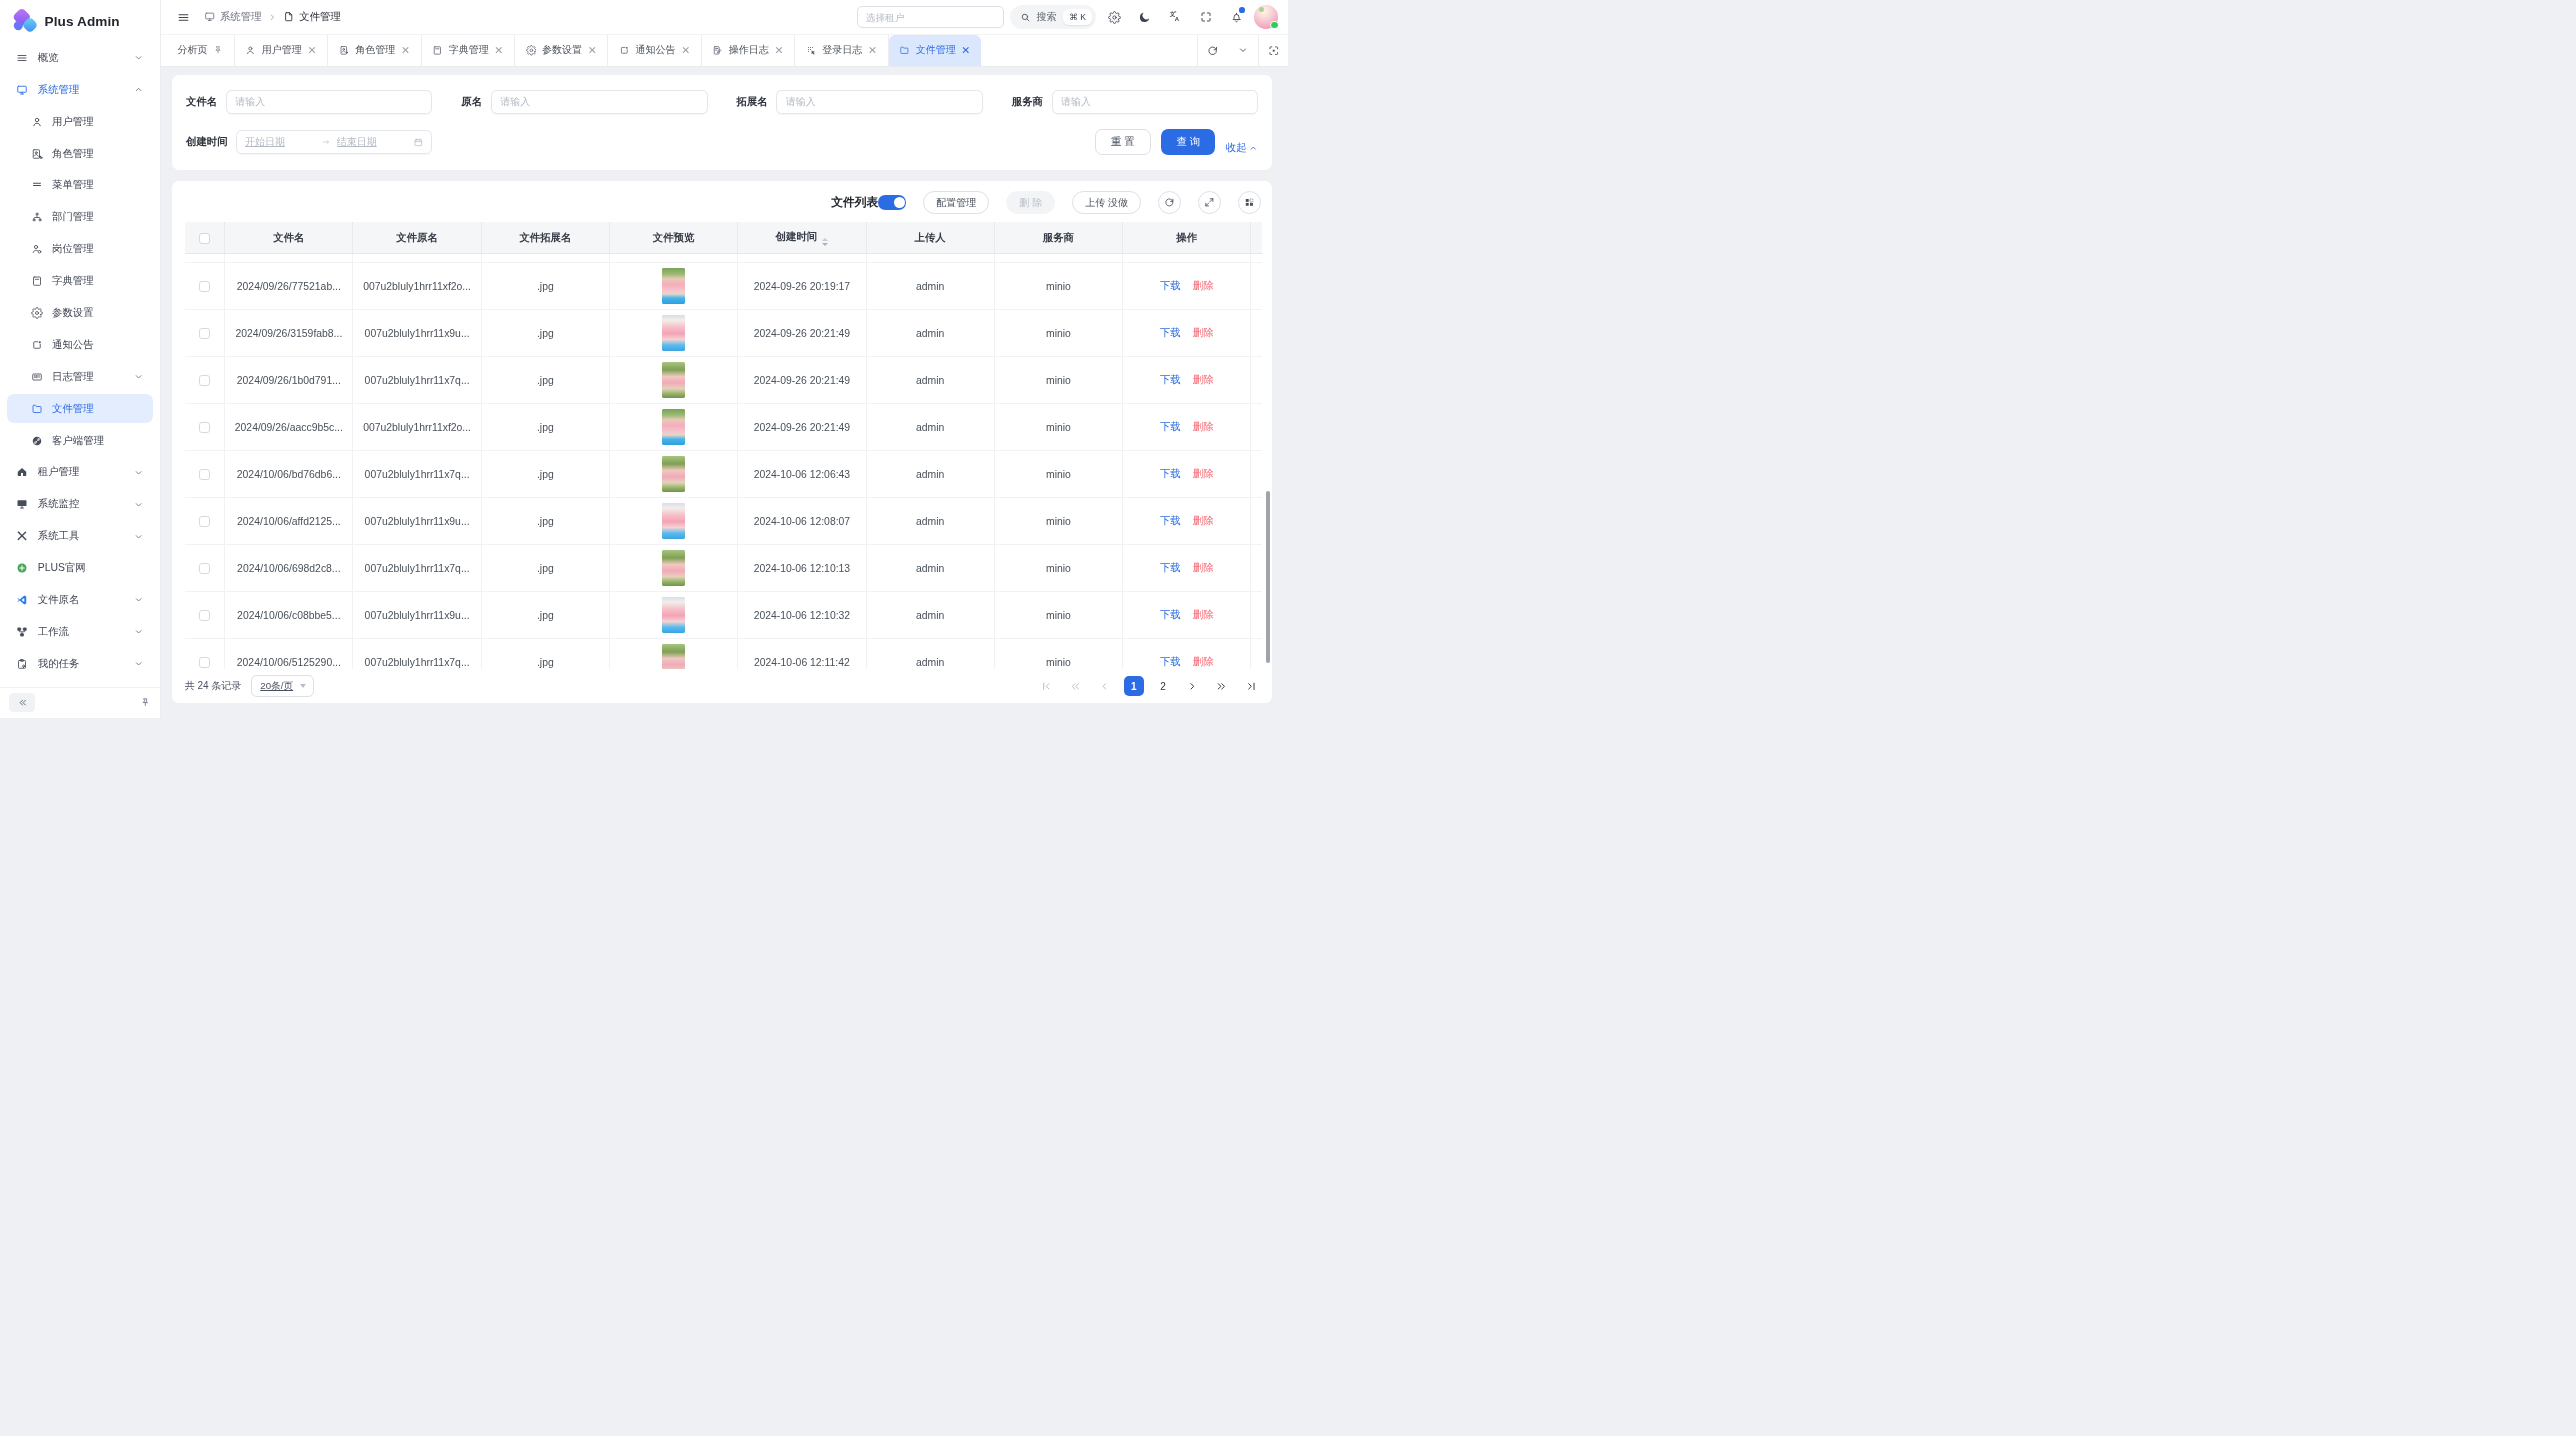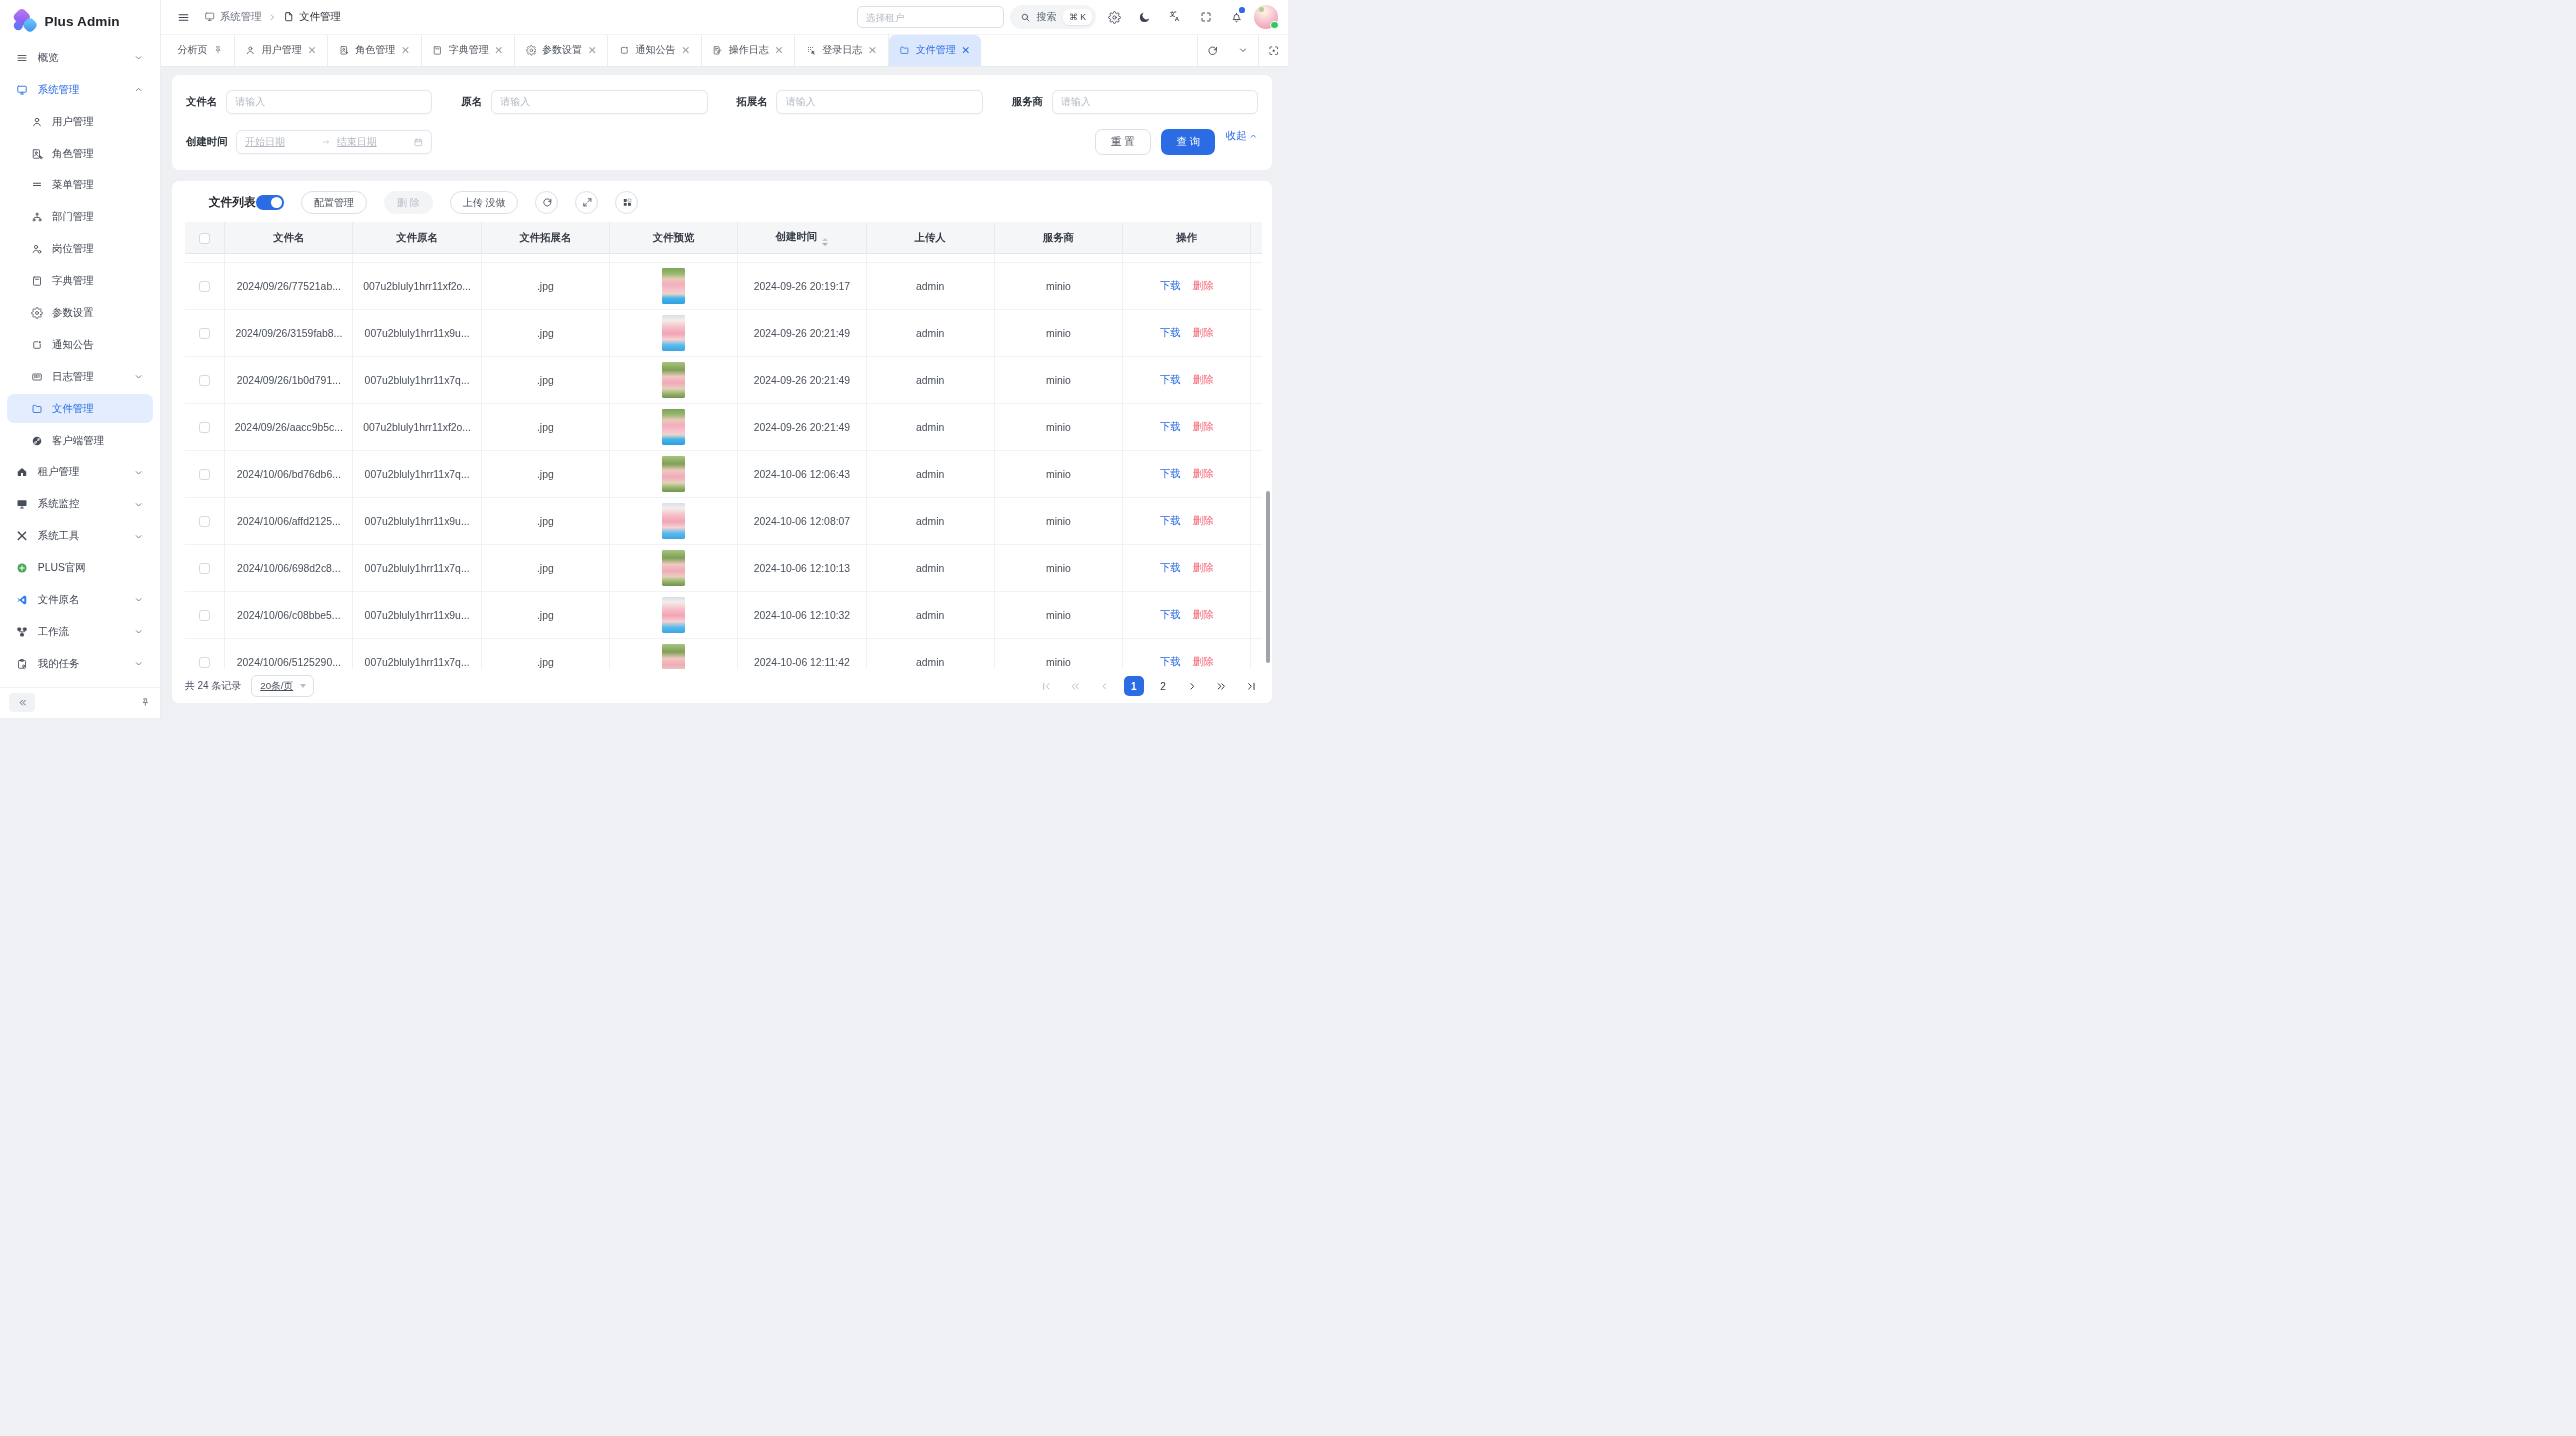--- a/index.html
+++ b/index.html
@@ -74,29 +74,29 @@
 
   .filter-card { padding:15px 14.3px; }
   .f-grid { display:grid; grid-template-columns:repeat(4,1fr); column-gap:29px; row-gap:15.7px; }
   .f-group { display:flex; align-items:center; min-width:0; }
   .f-label { font-size:10.4px; font-weight:600; color:#2c313a; margin-right:8.6px; white-space:nowrap; }
   .f-input { flex:1; min-width:0; height:24px; border:0.7px solid #e3e6ea; border-radius:5.7px; padding:0 8.6px; font-size:10px; outline:none; box-shadow:0 0.7px 1.4px rgba(15,23,42,.04); }
   .range { flex:1; min-width:0; height:24px; border:0.7px solid #e3e6ea; border-radius:5.7px; display:flex; align-items:center; gap:5.7px; padding:0 7.9px; box-shadow:0 0.7px 1.4px rgba(15,23,42,.04); cursor:pointer; }
   .range .ph { flex:1; font-size:10px; color:#b4bac4; white-space:nowrap; overflow:hidden;text-decoration:underline; }
   .range .mid { color:#c3c8d0; flex:none; }
   .range .cal { color:#b9bfc9; flex:none; }
-  .f-actions { grid-column:2 / 5; display:flex; align-items:flex-start; justify-content:flex-end; gap:10.7px; }
+  .f-actions { grid-column:2 / 5; display:flex; align-items:flex-end; justify-content:flex-end; gap:10.7px; }
   .btn { height:26px; border-radius:7.2px; font-size:10.4px; padding:0 15px; display:inline-flex; align-items:center; justify-content:center; cursor:pointer; }
   .btn-plain { background:#fff; border:0.7px solid #dcdfe6; color:#474e59; }
   .btn-primary { background:#2b6ce5; border:none; color:#fff; }
   .link-blue { display:inline-flex; align-items:center; gap:2.9px; color:#2b6ce5; font-size:10.4px; cursor:pointer; }
 
   
   .table-card { margin-top:10.7px; height:522px; display:flex; flex-direction:column; overflow:hidden; position:relative; }
-  .t-head { height:37px; flex:none; display:flex; align-items:center; justify-content:flex-start; padding:5.7px 11.4px 0 13px;margin-left:24px; }
+  .t-head { height:37px; flex:none; display:flex; align-items:center; justify-content:flex-end; padding:5.7px 11.4px 0 13px; }
   .t-title { font-size:11.8px; font-weight:700; color:#23262d; }
   .t-tools { display:flex; align-items:center; gap:17px; }
   .switch { width:28px; height:14.3px; border-radius:7.2px; background:#2b6ce5; position:relative; cursor:pointer; flex:none; }
   .switch::after { content:""; position:absolute; right:1.4px; top:1.4px; width:11.4px; height:11.4px; border-radius:50%; background:#fff; }
   .pill-btn { height:23px; border-radius:11.4px; padding:0 12px; font-size:10px; background:#fff; border:0.7px solid #dcdfe6; color:#474e59; cursor:pointer; white-space:nowrap; }
   .pill-btn.disabled { background:#f3f4f6; border-color:#f3f4f6; color:#b9bfca; cursor:default; }
   .circle-btn { width:23px; height:23px; border-radius:50%; background:#fff; border:0.7px solid #dcdfe6; color:#474e59; display:flex; align-items:center; justify-content:center; cursor:pointer; }
   .circle-btn .ic { width:10.7px; height:10.7px; }
 
   .t-wrap { flex:1; padding:4.3px 10px 0 13px; position:relative; overflow:hidden; }

